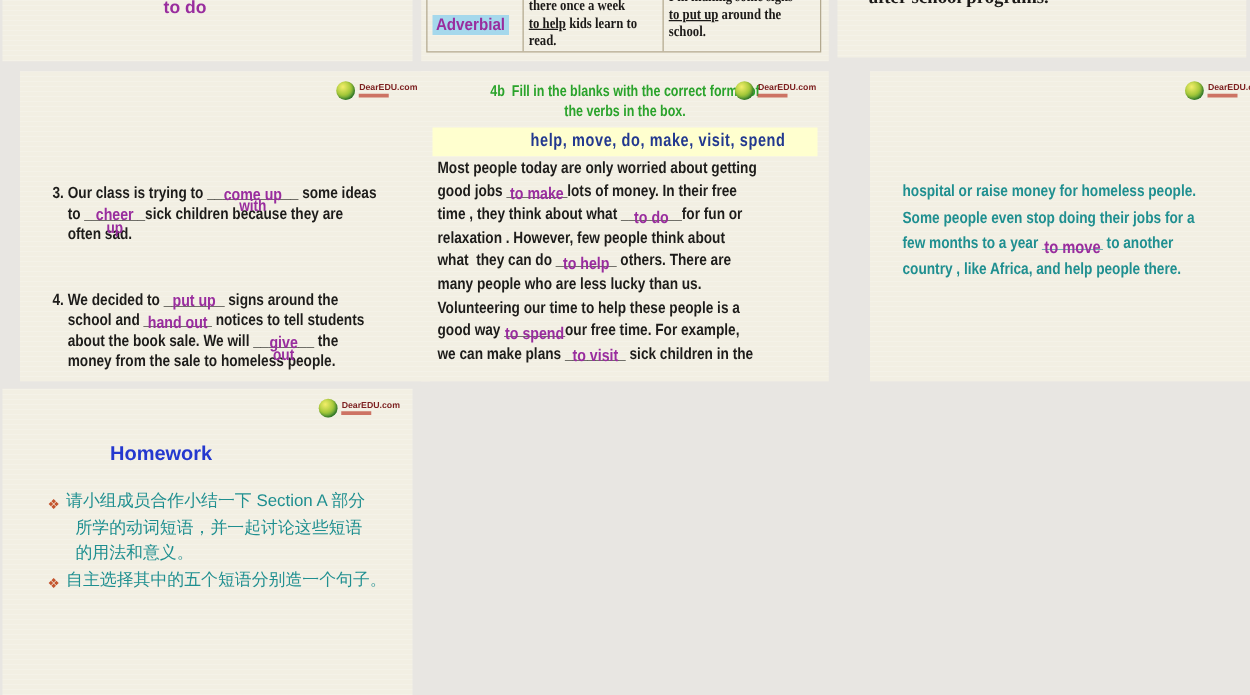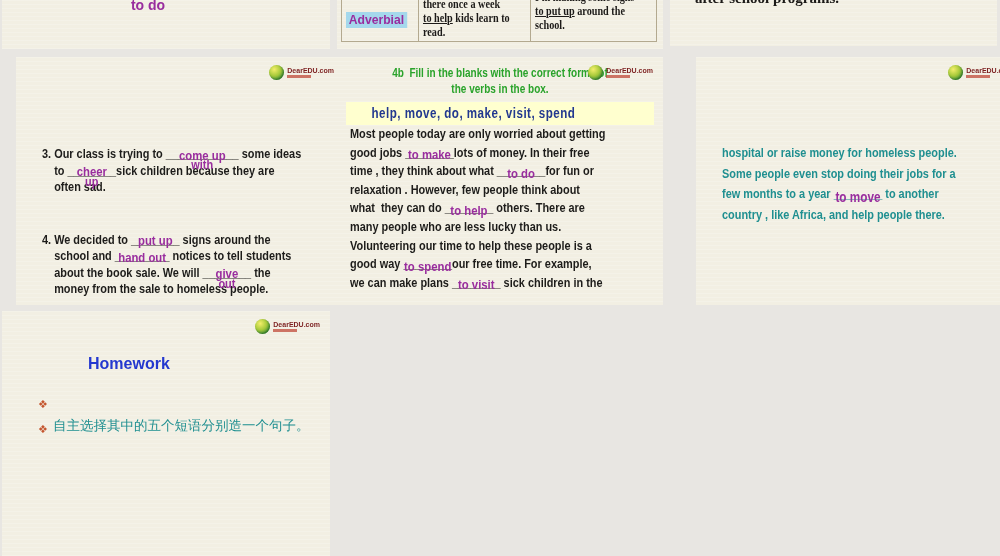--- a/index.html
+++ b/index.html
@@ -77,21 +77,21 @@
     font-weight:bold;font-size:15px;color:#1c1a18;white-space:pre;}
 
   
   .d-body{position:absolute;left:26px;top:56px;width:360px;
     font-size:13px;font-weight:bold;color:#1d1c1a;line-height:16.5px;}
   .d-body p{margin:0 0 3px 0;}
 
   
   .e-heading{margin-top:8px;text-align:center;color:#2aa32b;font-weight:bold;
     font-size:12.5px;line-height:16px;white-space:pre;}
-  .e-verbsbox{margin:5px auto 0;width:308px;background:#ffffcf;text-align:left;padding:2px 0 3px;}
+  .e-verbsbox{margin:5px auto 0;width:308px;background:#ffffcf;text-align:right;padding:2px 0 3px;}
   .e-verbs{color:#22388f;font-weight:bold;font-size:14.5px;letter-spacing:.6px;display:inline-block;}
   .e-body{position:absolute;left:13px;top:68px;width:370px;
     font-size:13px;font-weight:bold;color:#1d1c1a;line-height:18.6px;}
 
   
   .f-body{position:absolute;left:26px;top:86px;width:360px;
     font-size:13px;font-weight:bold;color:#1f8f90;line-height:20.5px;}
   .f-body .ans{font-size:14px;}
 
   
@@ -192,19 +192,22 @@
     <span class="logo-ball"></span>
     <span class="logo-col">
         <b class="logo-brand">DearEDU.com</b>
         <i class="logo-sub"></i>
       </span>
   </div>
   <div class="g-title">Homework</div>
   <div class="g-list">
     <div class="g-item">
       <span class="g-glyph">❖</span>
+      <span class="g-text">请小组成员合作小结一下 Section A 部分
+  所学的动词短语，并一起讨论这些短语
+  的用法和意义。</span>
     </div>
     <div class="g-item">
       <span class="g-glyph">❖</span>
       <span class="g-text">自主选择其中的五个短语分别造一个句子。</span>
     </div>
   </div>
 </div>
 
 </body></html>

